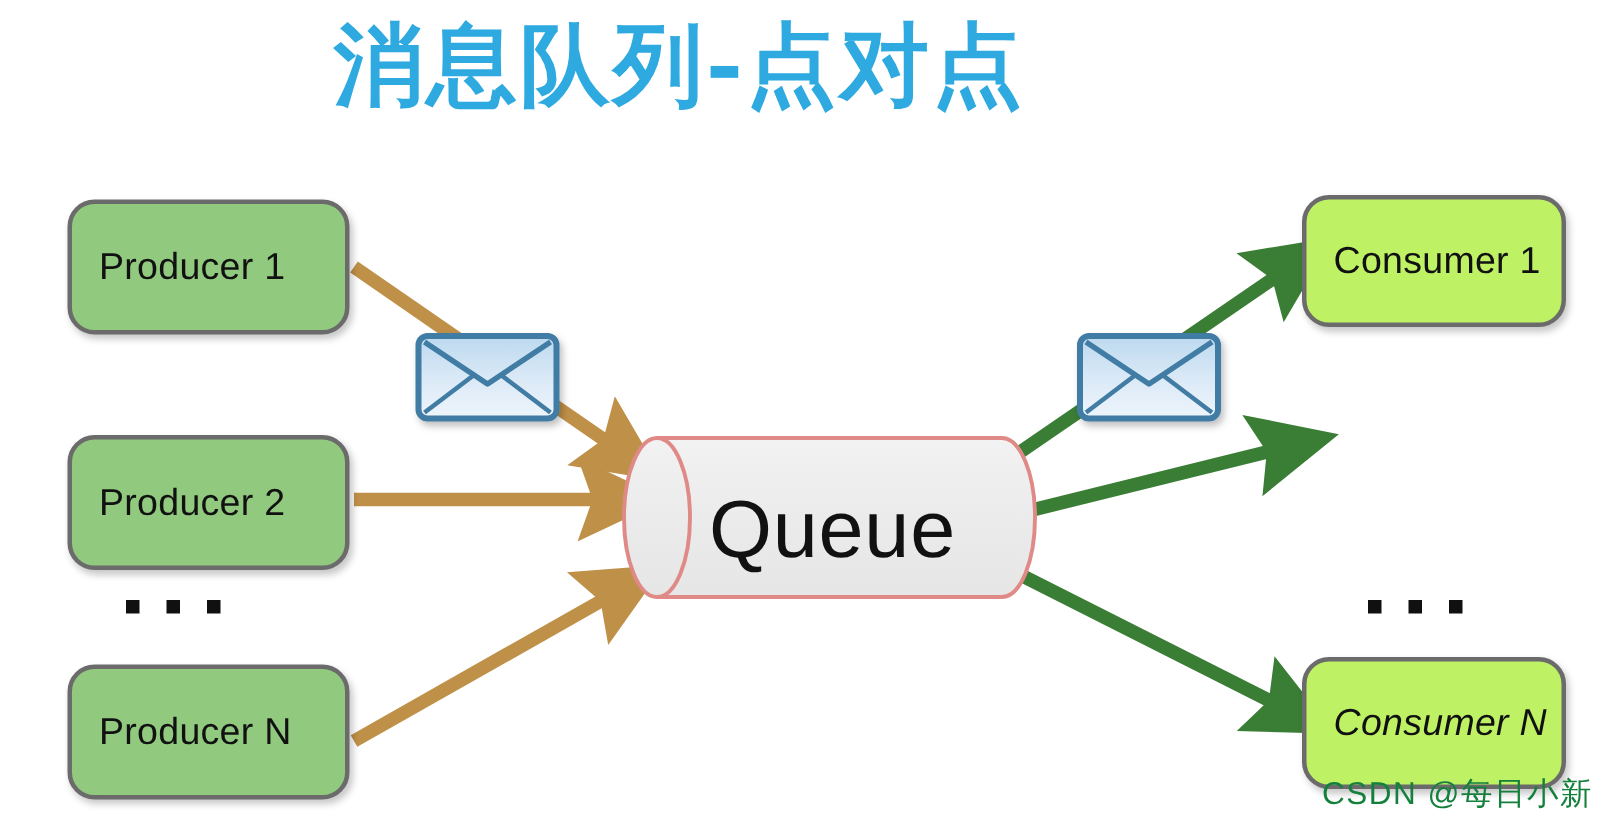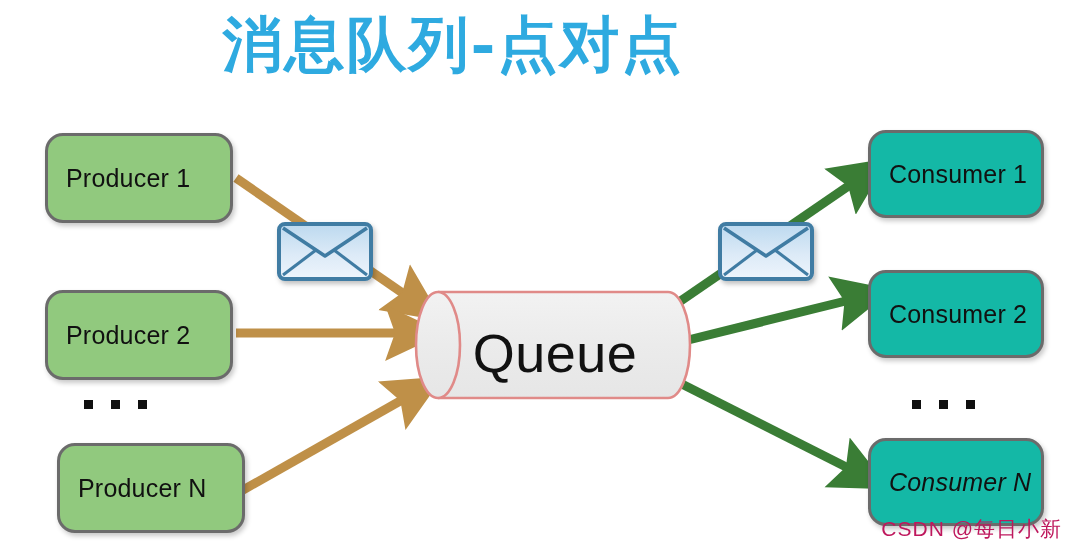--- a/index.html
+++ b/index.html
@@ -54,21 +54,21 @@
     padding-left: 18px;
     box-shadow: 2px 3px 5px rgba(0,0,0,0.22);
     font-size: 25px;
     color: #111111;
     letter-spacing: 0.2px;
   }
   .node.producer {
     background: #91c97e;
   }
   .node.consumer {
-    background: #14b8a6;
+    background: #bef264;
     text-align: right;
   }
 
   
   .dots {
     position: absolute;
     display: flex;
     gap: 18px;
     align-items: center;
   }
@@ -90,21 +90,21 @@
     color: #111111;
     letter-spacing: 0.5px;
   }
 
   
   .watermark {
     position: absolute;
     right: 14px;
     bottom: 6px;
     font-size: 21px;
-    color: #be185d;
+    color: #15803d;
     letter-spacing: 1px;
     user-select: none;
   }
 </style>
 </head>
 <body>
 
 <div id="canvas">
 
   <div class="title">消息队列-点对点</div>
@@ -170,30 +170,27 @@
       <path d="M808,275 L775,250" fill="none" stroke="#3f7ba3" stroke-width="3"></path>
     </g>
   </svg>
 
   <div class="node producer" style="left:45px;  top:133px; width:188px; height:90px;">
     <span>Producer 1</span>
   </div>
   <div class="node producer" style="left:45px;  top:290px; width:188px; height:90px;">
     <span>Producer 2</span>
   </div>
-  <div class="node producer" style="left:45px;  top:443px; width:188px; height:90px;margin-left:12px;">
+  <div class="node producer" style="left:45px;  top:443px; width:188px; height:90px;">
     <span>Producer N</span>
   </div>
 
   <div class="node consumer" style="left:868px; top:130px; width:176px; height:88px;">
     <span>Consumer 1</span>
   </div>
-  <div class="node consumer" style="left:868px; top:270px; width:176px; height:88px;">
-    <span>Consumer 2</span>
-  </div>
   <div class="node consumer" style="left:868px; top:438px; width:176px; height:88px;font-style:italic;">
     <span>Consumer N</span>
   </div>
 
   <div class="dots" style="left:84px; top:400px;" title="...">
       <i></i>
       <i></i>
       <i></i>
     </div>
   <div class="dots" style="left:912px; top:400px;" title="...">

